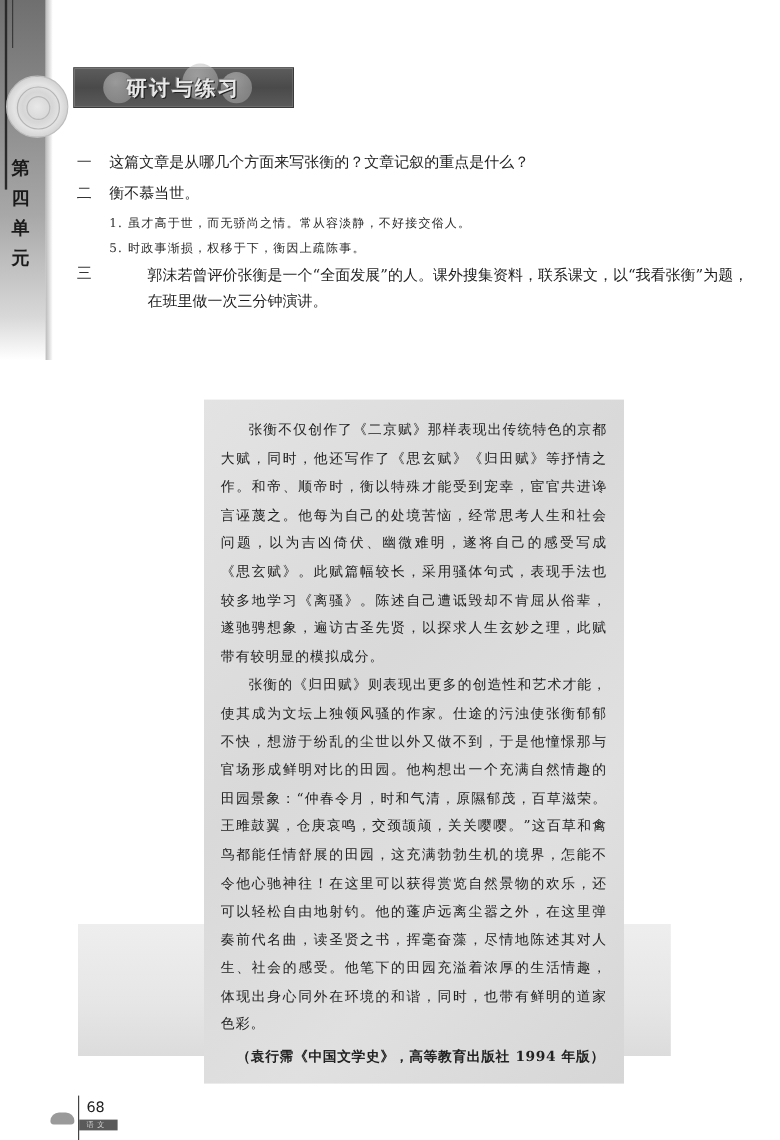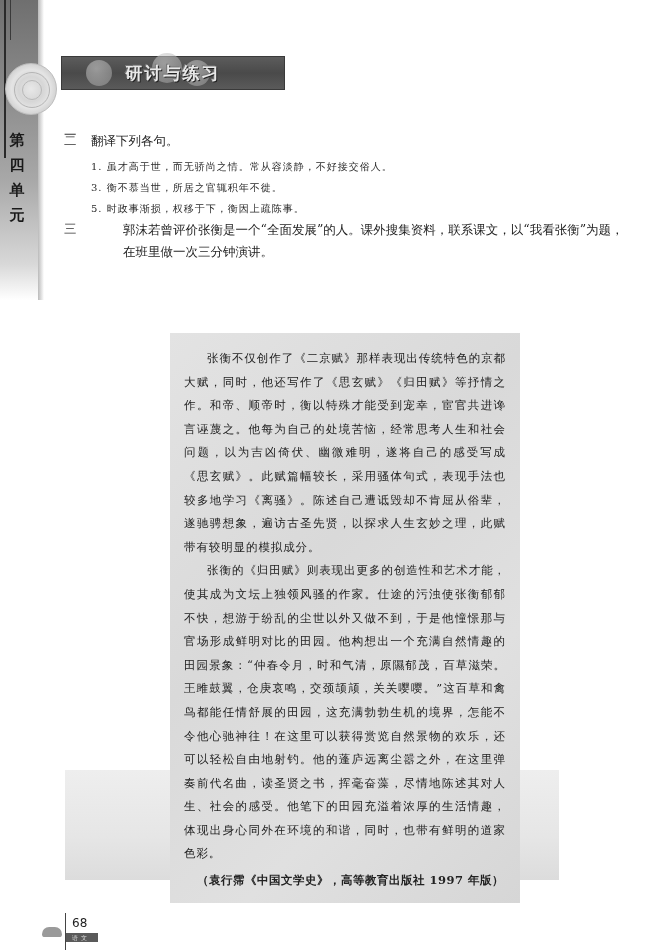--- a/index.html
+++ b/index.html
@@ -35,21 +35,21 @@
       border: 1px solid #b8b8b8;
     }
     .unit-label {
       position: absolute; left: 6px; top: 128px; width: 22px;
       font-family: "DejaVu Sans", "Liberation Sans", sans-serif; font-weight: bold;
       font-size: 15px; line-height: 25px; color: #1a1a1a; text-align: center;
     }
 
     
     .banner {
-      position: absolute; left: 61px; top: 56px; width: 224px; height: 34px;
+      position: absolute; left: 61px; top: 56px; width: 184px; height: 34px;
       background: linear-gradient(to bottom, #5c5c5c 0%, #4a4a4a 50%, #5a5a5a 100%);
       border: 1px solid #3a3a3a;
       display: flex; align-items: center; justify-content: center;
     }
     .banner-bubble {
       position: absolute; width: 26px; height: 26px; border-radius: 50%;
       background: radial-gradient(circle at 40% 35%, #d8d8d8, #9a9a9a);
       opacity: 0.55;
     }
     .banner-title {
@@ -116,41 +116,41 @@
 <div class="banner">
   <span class="banner-bubble" style="left:24px;top:3px;"></span>
   <span class="banner-bubble" style="left:90px;top:-4px;width:30px;height:30px;"></span>
   <span class="banner-bubble" style="left:122px;top:3px;"></span>
   <span class="banner-title">研讨与练习</span>
 </div>
 
 <div class="exercises">
   <div class="q q1">
     <span class="q-num">一</span>
+    <span class="q-text">这篇文章是从哪几个方面来写张衡的？文章记叙的重点是什么？</span>
   </div>
   <div class="q q2">
     <span class="q-num">二</span>
-    <span class="q-text">翻译下列各句。</span>
+    <span class="q-text">衡不慕当世。</span>
   </div>
   <div class="sub-list">
     <div class="sub">1. 虽才高于世，而无骄尚之情。常从容淡静，不好接交俗人。</div>
-    <div class="sub">3. 衡不慕当世，所居之官辄积年不徙。</div>
     <div class="sub">5. 时政事渐损，权移于下，衡因上疏陈事。</div>
   </div>
   <div class="q q3">
     <span class="q-num">三</span>
     <span class="q-text">郭沫若曾评价张衡是一个“全面发展”的人。课外搜集资料，联系课文，以“我看张衡”为题，在班里做一次三分钟演讲。</span>
   </div>
 </div>
 
 <div class="outer-panel"></div>
 <div class="inner-panel">
   <div class="passage">
     <p>张衡不仅创作了《二京赋》那样表现出传统特色的京都大赋，同时，他还写作了《思玄赋》《归田赋》等抒情之作。和帝、顺帝时，衡以特殊才能受到宠幸，宦官共进谗言诬蔑之。他每为自己的处境苦恼，经常思考人生和社会问题，以为吉凶倚伏、幽微难明，遂将自己的感受写成《思玄赋》。此赋篇幅较长，采用骚体句式，表现手法也较多地学习《离骚》。陈述自己遭诋毁却不肯屈从俗辈，遂驰骋想象，遍访古圣先贤，以探求人生玄妙之理，此赋带有较明显的模拟成分。</p>
     <p>张衡的《归田赋》则表现出更多的创造性和艺术才能，使其成为文坛上独领风骚的作家。仕途的污浊使张衡郁郁不快，想游于纷乱的尘世以外又做不到，于是他憧憬那与官场形成鲜明对比的田园。他构想出一个充满自然情趣的田园景象：“仲春令月，时和气清，原隰郁茂，百草滋荣。王雎鼓翼，仓庚哀鸣，交颈颉颃，关关嘤嘤。”这百草和禽鸟都能任情舒展的田园，这充满勃勃生机的境界，怎能不令他心驰神往！在这里可以获得赏览自然景物的欢乐，还可以轻松自由地射钓。他的蓬庐远离尘嚣之外，在这里弹奏前代名曲，读圣贤之书，挥毫奋藻，尽情地陈述其对人生、社会的感受。他笔下的田园充溢着浓厚的生活情趣，体现出身心同外在环境的和谐，同时，也带有鲜明的道家色彩。</p>
   </div>
-  <div class="citation">（袁行霈《中国文学史》，高等教育出版社 1997 年版）</div>
+  <div class="citation">（袁行霈《中国文学史》，高等教育出版社 1994 年版）</div>
 </div>
 
 <div class="footer-cloud"></div>
 <div class="footer-line"></div>
 <div class="page-number">68</div>
 <div class="footer-tag">语文</div>
 
 </body></html>

